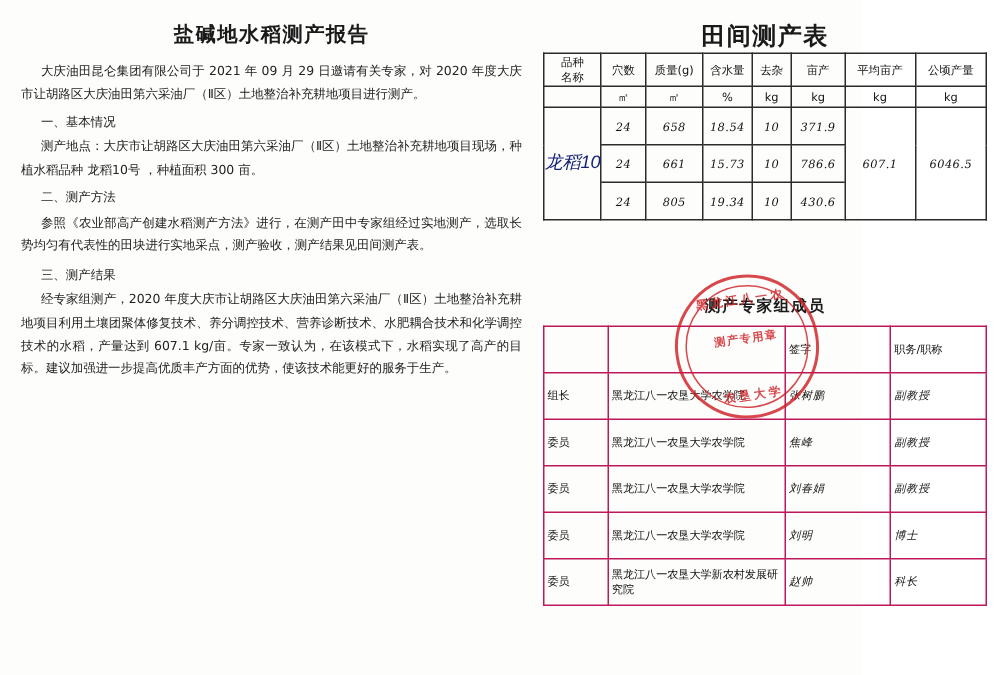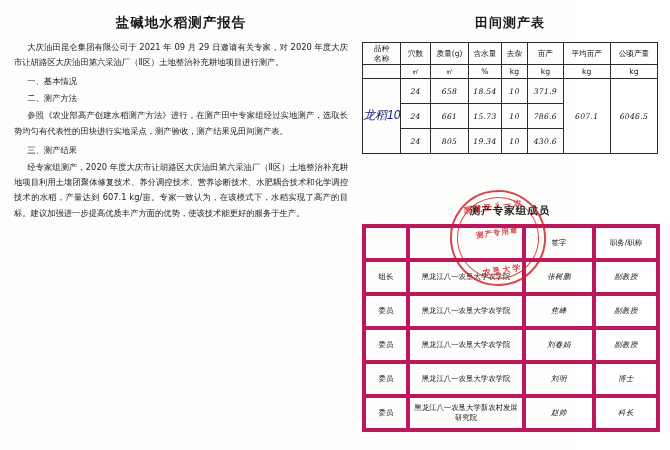--- a/index.html
+++ b/index.html
@@ -66,25 +66,24 @@
     position: absolute;
     left: 358px;
     top: 0;
     width: 312px;
     height: 450px;
     padding: 14px 12px 0 4px;
     box-sizing: border-box;
   }
   #field-table-title {
     text-align: center;
-    font-size: 13px;
+    font-size: 16px;
     font-weight: bold;
     letter-spacing: 1px;
     color: #1a1a1a;
-    margin-bottom: 10px;
     font-family: "DejaVu Serif", serif;
   }
   table.grid {
     border-collapse: collapse;
     width: 100%;
     table-layout: fixed;
   }
   table.grid td, table.grid th {
     border: 1px solid #2b2b2b;
     font-size: 7.6px;
@@ -134,24 +133,24 @@
     color: #1a1a1a;
     margin-bottom: 6px;
     font-family: "DejaVu Serif", serif;
   }
   table.expert {
     border-collapse: collapse;
     width: 100%;
     table-layout: fixed;
   }
   table.expert td {
-    border: 4px solid #be185d;
+    border: 1px solid #be185d;
     font-size: 7.4px;
     color: #111;
-    text-align: center;
+    text-align: left;
     vertical-align: middle;
     height: 28px;
     padding: 1px 2px;
     line-height: 1.3;
   }
   td.role-col { width: 36px; }
   td.unit-col { width: 108px; }
   td.sign-col { width: 62px; }
   td.title-col { width: 56px; }
   .sig {
@@ -221,20 +220,23 @@
 
   <div id="left-col">
     <div id="doc-title">盐碱地水稻测产报告</div>
 
     <p class="para">
       <span>大庆油田昆仑集团有限公司于 2021 年 09 月 29 日邀请有关专家，对 2020 年度大庆市让胡路区大庆油田第六采油厂（Ⅱ区）土地整治补充耕地项目进行测产。</span>
     </p>
 
     <div class="section-head">一、基本情况</div>
 
+    <p class="para">
+      <span>测产地点：大庆市让胡路区大庆油田第六采油厂（Ⅱ区）土地整治补充耕地项目现场，种植水稻品种 龙稻10号 ，种植面积 300 亩。</span>
+    </p>
 
 
     <div class="section-head">二、测产方法</div>
 
     <p class="para">
       <span>参照《农业部高产创建水稻测产方法》进行，在测产田中专家组经过实地测产，选取长势均匀有代表性的田块进行实地采点，测产验收，测产结果见田间测产表。</span>
     </p>
 
     <div class="formula"></div>
 

